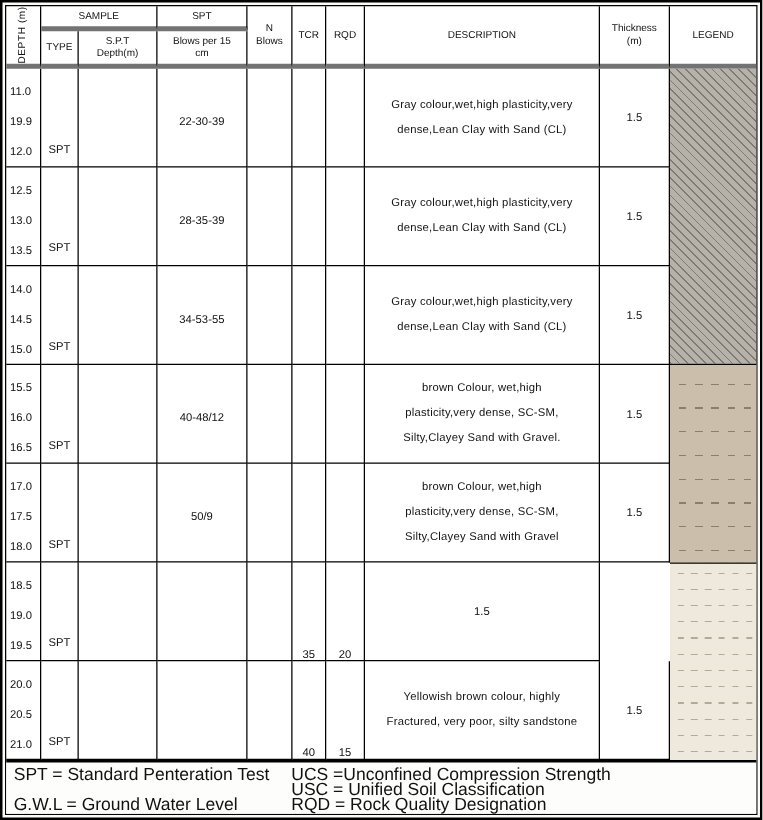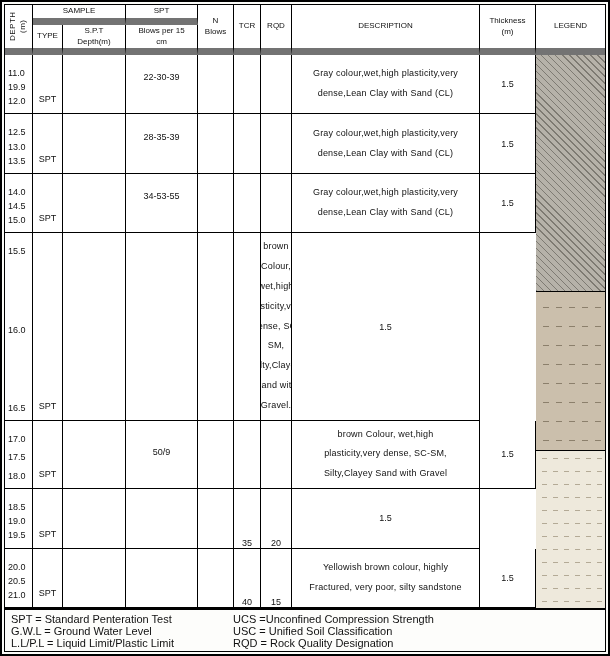--- a/index.html
+++ b/index.html
@@ -5,21 +5,21 @@
   * { margin:0; padding:0; box-sizing:border-box; }
   html,body { background:#e8e8e8; }
   body { width:610px; height:656px; font-family:"Liberation Sans", sans-serif; color:#111; }
   .page { position:relative; width:610px; height:656px; background:#fbfbf8; border:2px solid #000; padding:2px; }
   .table { width:100%; height:100%; border:1px solid #000; display:flex; flex-direction:column; background:#fff; }
 
   .cols { display:grid; grid-template-columns:28px 30px 63px 72px 36px 27px 31px 1fr 56px 69px; }
 
   
   .hdr { grid-template-rows:20px 30px; flex:0 0 50px; }
-  .hdr > div { border-right:1px solid #000; border-bottom:7px solid #737373; display:flex; align-items:center; justify-content:center;
+  .hdr > div { border-right:1px solid #000; border-bottom:4px solid #737373; display:flex; align-items:center; justify-content:center;
                font-size:8px; text-align:center; white-space:pre-line; line-height:1.3; }
   .h-depth { grid-column:1; grid-row:1/3; }
   .h-depth span { writing-mode:vertical-rl; transform:rotate(180deg); font-size:8px; letter-spacing:.5px; }
   .h-sample { grid-column:2/4; grid-row:1; }
   .h-type   { grid-column:2; grid-row:2; }
   .h-sptd   { grid-column:3; grid-row:2; }
   .h-spt    { grid-column:4; grid-row:1; }
   .h-blows  { grid-column:4; grid-row:2; }
   .h-n      { grid-column:5; grid-row:1/3; }
   .h-tcr    { grid-column:6; grid-row:1/3; }
@@ -54,21 +54,21 @@
       repeating-linear-gradient(90deg, #cbbfac 0 7px, transparent 7px 13px),
       repeating-linear-gradient(0deg, transparent 0 9px, rgba(118,106,86,.75) 9px 10px, transparent 10px 19px); }
   .swatch-sandstone { flex:2 0 0; border-top:1px solid #000;
     background-color:#eee9dc;
     background-image:
       repeating-linear-gradient(90deg, #eee9dc 0 6px, transparent 6px 11px),
       repeating-linear-gradient(0deg, transparent 0 6px, rgba(148,136,112,.65) 6px 7px, transparent 7px 13px); }
 
   
   .footer { flex:0 0 43px; border-top:2px solid #000; display:grid; grid-template-columns:222px 230px 1fr;
-            padding:3px 4px 2px 6px; font-size:11px; background:#fdfdfb; }
+            padding:3px 4px 2px 6px; font-size:14px; background:#fdfdfb; }
   .footer .fcol { display:flex; flex-direction:column; justify-content:space-between; }
   .footer span { display:block; line-height:12px; white-space:nowrap; }
 </style>
 </head>
 <body>
 
 <div class="page">
   <div class="table">
 
     <div class="hdr cols">
@@ -179,20 +179,23 @@
       <div class="row cols">
         <div class="depth-cell">
           <span>15.5</span>
           <span>16.0</span>
           <span>16.5</span>
         </div>
         <div class="type-cell">
             <span>SPT</span>
           </div>
         <div class="sptd-cell"></div>
+        <div class="blows-cell">
+            <span>40-48/12</span>
+          </div>
         <div class="n-cell"></div>
         <div class="tcr-cell">
             <span></span>
           </div>
         <div class="rqd-cell">
             <span></span>
           </div>
         <div class="desc-cell">brown  Colour,  wet,high
 plasticity,very dense, SC-SM,
 Silty,Clayey Sand with Gravel.</div>
@@ -289,21 +292,20 @@
         <div class="swatch swatch-clay"></div>
         <div class="swatch swatch-sand"></div>
         <div class="swatch swatch-sandstone"></div>
       </div>
     </div>
 
     <div class="footer">
       <div class="fcol">
         <span>SPT = Standard Penteration Test</span>
         <span>G.W.L = Ground Water Level</span>
-        <span>L.L/P.L = Liquid Limit/Plastic Limit</span>
       </div>
       <div class="fcol">
         <span>UCS =Unconfined Compression Strength</span>
         <span>USC = Unified Soil Classification</span>
         <span>RQD = Rock Quality Designation</span>
       </div>
     </div>
 
   </div>
 </div>

